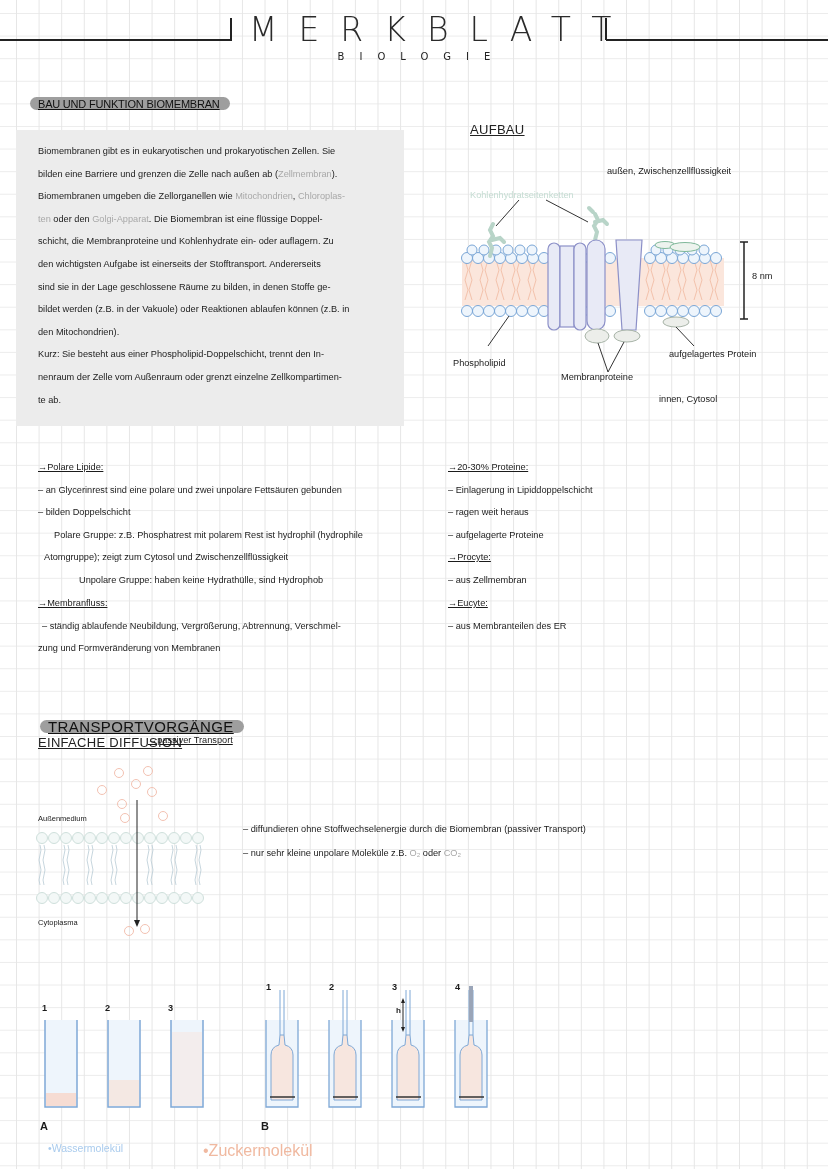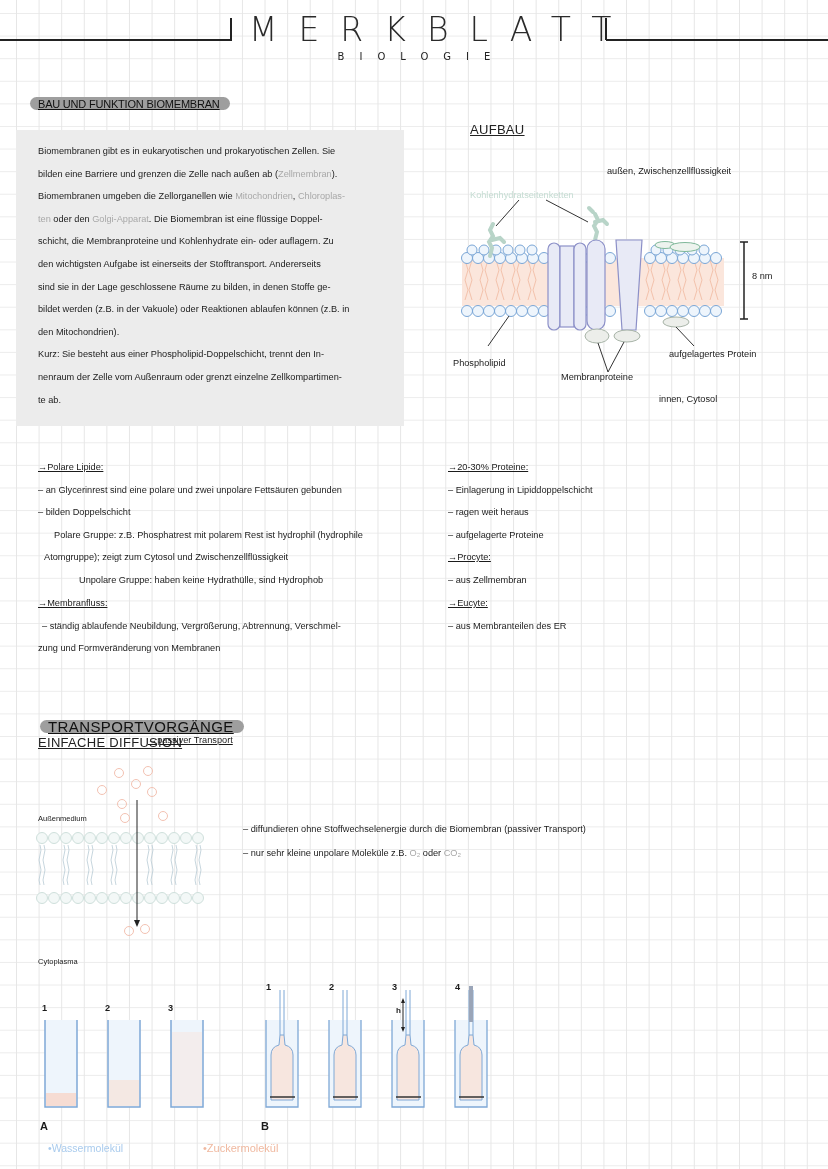--- a/index.html
+++ b/index.html
@@ -293,31 +293,31 @@
   <g stroke="#333" stroke-width="1.5">
     <line x1="270" y1="1097" x2="295" y2="1097"></line>
     <line x1="333" y1="1097" x2="358" y2="1097"></line>
     <line x1="396" y1="1097" x2="421" y2="1097"></line>
     <line x1="459" y1="1097" x2="484" y2="1097"></line>
   </g>
   <line x1="403" y1="1000" x2="403" y2="1030" stroke="#222" stroke-width="1"></line>
   <path d="M401 1003 L403 998 L405 1003 Z M401 1027 L403 1032 L405 1027 Z" fill="#222"></path>
 </svg>
 <div class="hand" style="left:38px; top:814px; font-size:7.5px;">Außenmedium</div>
-<div class="hand" style="left:38px; top:918px; font-size:7.5px;margin-top:39px;">Cytoplasma</div>
+<div class="hand" style="left:38px; top:918px; font-size:7.5px;">Cytoplasma</div>
 
 <div class="hand" style="left:243px; top:824px;text-align:right;">– diffundieren ohne Stoffwechselenergie durch die Biomembran (passiver Transport)</div>
 <div class="hand" style="left:243px; top:848px;"><span>– nur sehr kleine unpolare Moleküle   z.B.</span> <span style="color:#a8a8a8">O₂</span> <span>oder</span> <span style="color:#a8a8a8">CO₂</span></div>
 
 <div class="hand" style="left:42px; top:1003px; font-weight:bold;">1</div>
 <div class="hand" style="left:105px; top:1003px; font-weight:bold;">2</div>
 <div class="hand" style="left:168px; top:1003px; font-weight:bold;">3</div>
 <div class="hand" style="left:40px; top:1120px; font-weight:bold; font-size:11px;">A</div>
 
 <div class="hand" style="left:266px; top:982px; font-weight:bold;">1</div>
 <div class="hand" style="left:329px; top:982px; font-weight:bold;">2</div>
 <div class="hand" style="left:392px; top:982px; font-weight:bold;">3</div>
 <div class="hand" style="left:455px; top:982px; font-weight:bold;">4</div>
 <div class="hand" style="left:396px; top:1006px; font-size:8px; font-weight:bold;">h</div>
 <div class="hand" style="left:261px; top:1120px; font-weight:bold; font-size:11px;">B</div>
 
 <div class="hand" style="left:48px; top:1142px; color:#a9cbed; font-size:10.5px;">•Wassermolekül</div>
-<div class="hand" style="left:203px; top:1142px; color:#f0b9a0; font-size:11px;text-align:right;">•Zuckermolekül</div>
+<div class="hand" style="left:203px; top:1142px; color:#f0b9a0; font-size:16px;text-align:right;">•Zuckermolekül</div>
 
 </body></html>

